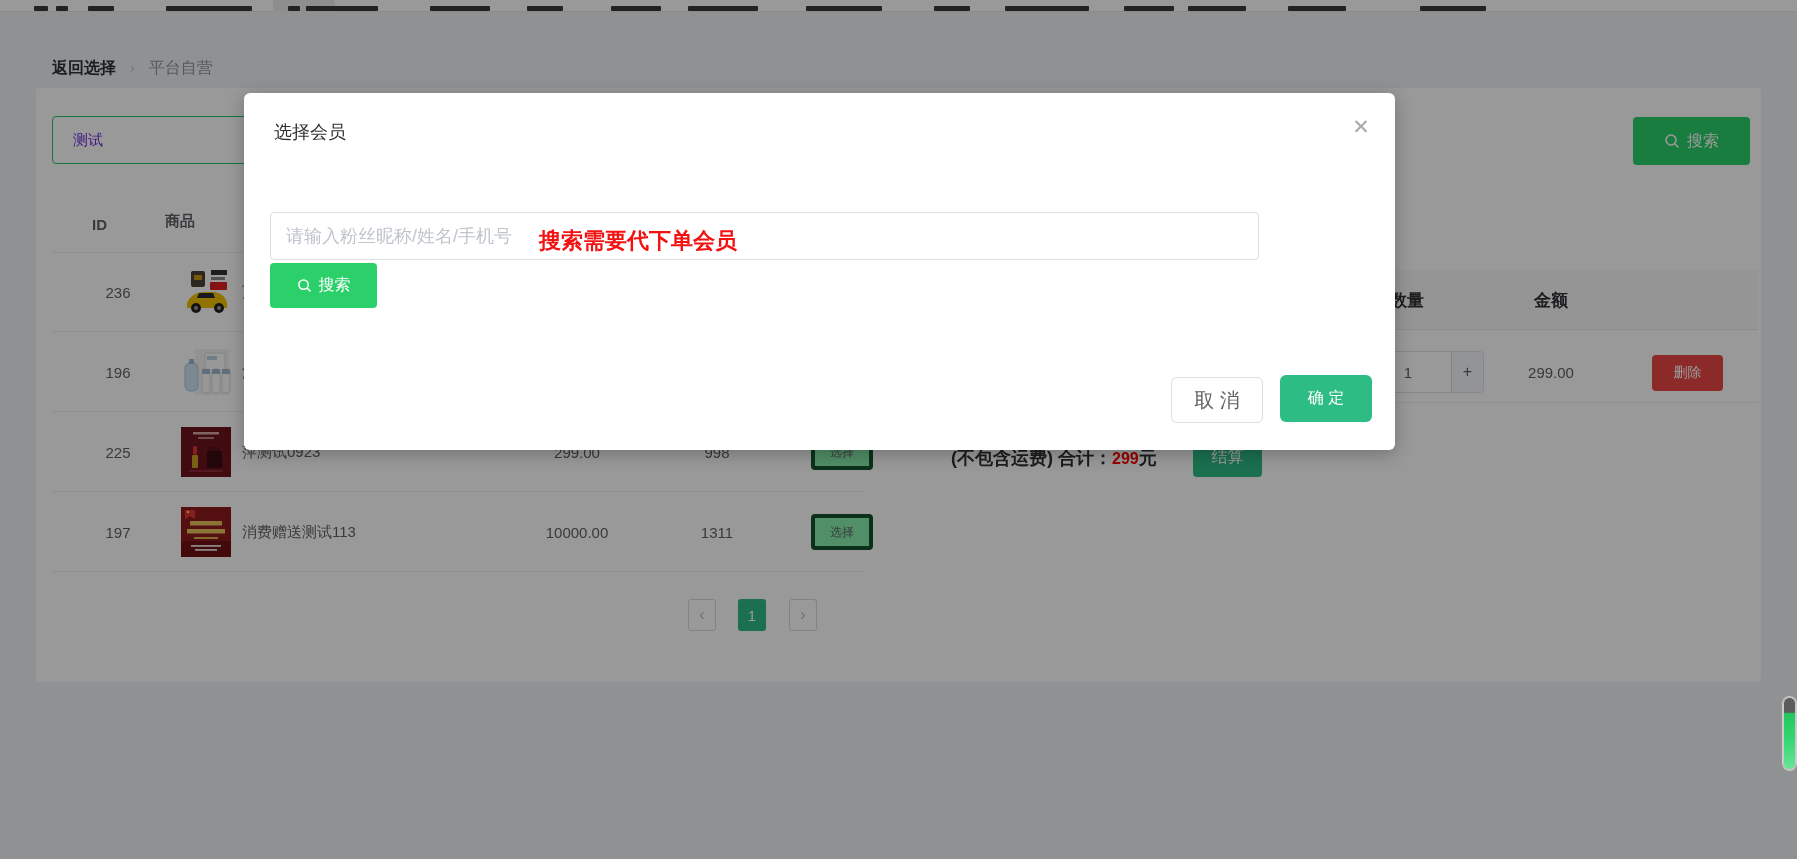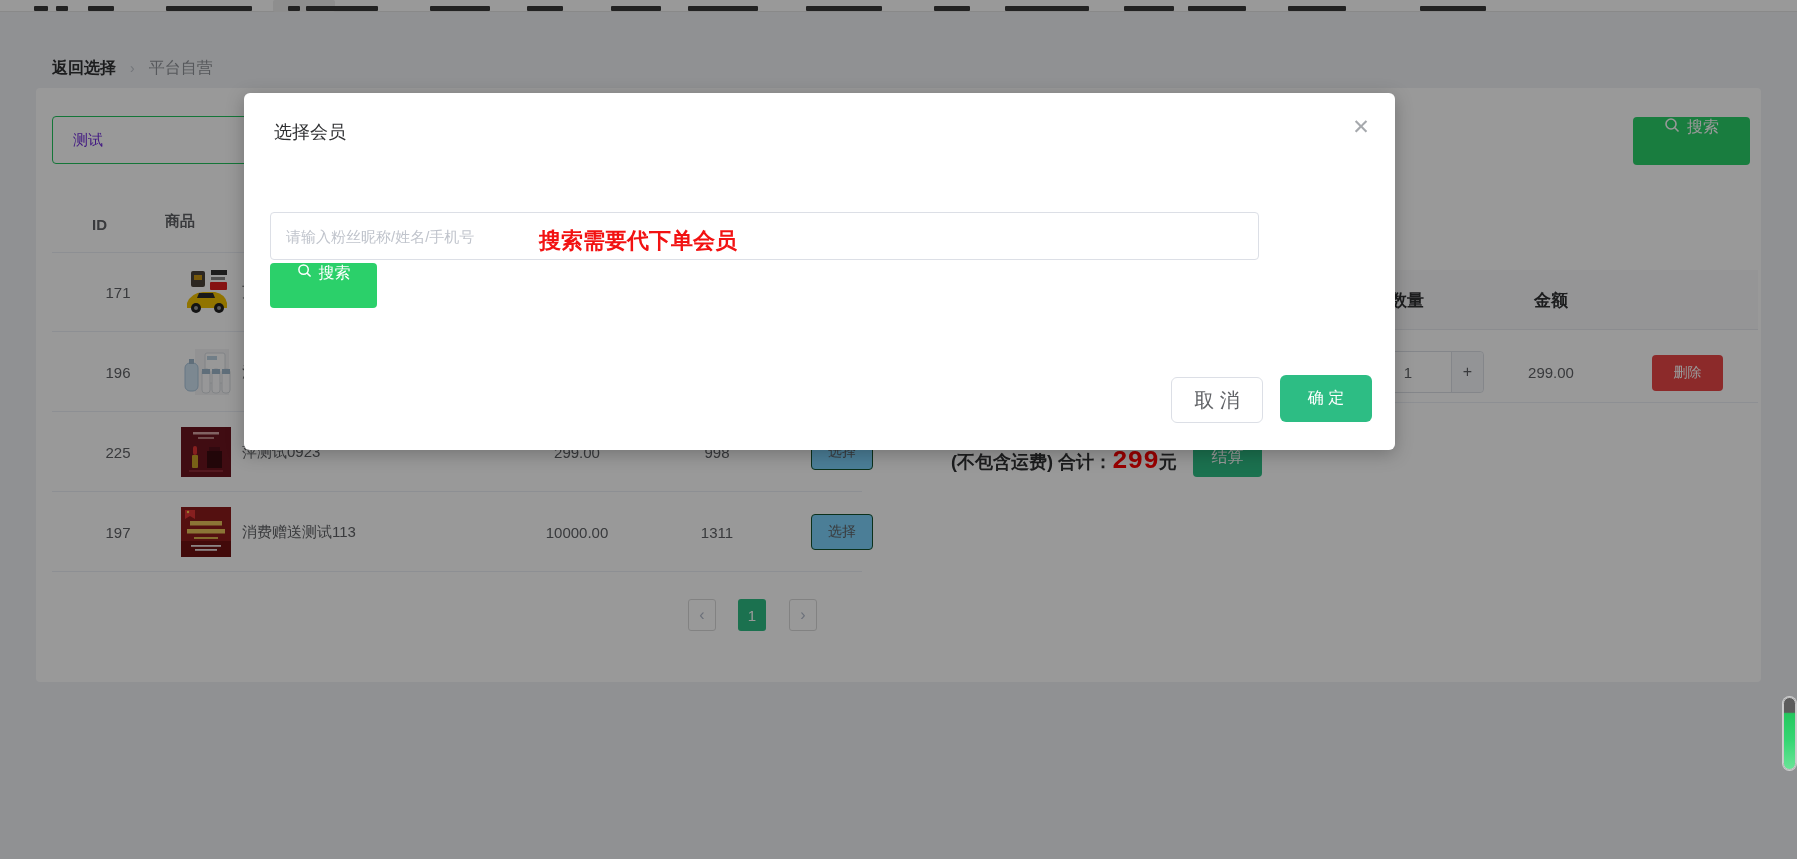--- a/index.html
+++ b/index.html
@@ -20,38 +20,38 @@
   .bc-cur  { color:#909399; }
 
   .card { position:absolute; left:36px; top:88px; width:1725px; height:594px;
     background:#fff; border-radius:4px; }
 
   .kw-input { position:absolute; left:16px; top:28px; width:380px; height:48px;
     border:1px solid #22c55e; border-radius:4px; padding:0 20px; font-size:15px;
     color:#6d28d9; background:#fff; outline:none; }
 
   .btn-green { background:#2bd06a; color:#fff; border:none; border-radius:4px;
-    font-size:16px; display:flex; justify-content:center; gap:7px; cursor:pointer; }
+    font-size:16px; display:flex; align-items:center; justify-content:center; gap:7px; cursor:pointer; }
   .btn-teal  { background:#2dbd84; color:#fff; border:none; border-radius:4px;
     font-size:16px; display:flex; align-items:center; justify-content:center; cursor:pointer; }
   .search-top { position:absolute; left:1597px; top:29px; width:117px; height:48px; }
 
   
   .th { position:absolute; font-size:15px; font-weight:bold; color:#606266; }
   .hdr-line { position:absolute; left:16px; width:810px; height:1px; background:#ebeef5; }
   .p-row { position:absolute; left:16px; width:810px; height:80px; border-bottom:1px solid #ebeef5; }
   .cell { position:absolute; top:0; height:80px; display:flex; align-items:center; color:#606266; font-size:15px; }
   .c-id    { left:36px;  width:60px;  justify-content:center; }
   .c-img   { left:129px; width:50px;  justify-content:center; }
   .c-name  { left:190px; width:260px; }
   .c-price { left:470px; width:110px; justify-content:center; }
   .c-stock { left:620px; width:90px;  justify-content:center; }
   .c-act   { left:750px; width:80px;  justify-content:center; }
-  .btn-plain { width:62px; height:36px; background:#7dd3fc; border:1px solid #14532d;
-    border-radius:4px; color:#606266; font-size:14px; cursor:pointer; }
+  .btn-plain { width:62px; height:36px; background:#86efac; border:4px solid #14532d;
+    border-radius:4px; color:#606266; font-size:12px; cursor:pointer; }
   .p-img { width:50px; height:50px; display:block; }
 
   
   .pg-btn { position:absolute; top:511px; width:28px; height:32px; background:#fff;
     border:1px solid #d9d9d9; border-radius:3px; color:#b4bccc; font-size:16px;
     display:flex; align-items:center; justify-content:center; cursor:pointer; }
   .pg-cur { position:absolute; top:511px; width:28px; height:32px; background:#2dbd84;
     border-radius:3px; color:#fff; font-size:15px; display:flex; align-items:center;
     justify-content:center; cursor:pointer; }
 
@@ -72,34 +72,34 @@
   .step-val { flex:1; display:flex; align-items:center; justify-content:center;
     color:#606266; font-size:15px; }
 
   .amt { position:absolute; left:553px; top:96px; width:120px; height:42px; display:flex;
     align-items:center; justify-content:center; color:#606266; font-size:15px; }
   .btn-del { position:absolute; left:714px; top:100px; width:71px; height:36px;
     background:#e94747; border:none; border-radius:4px; color:#fff; font-size:14px; cursor:pointer; }
 
   .summary { position:absolute; left:13px; top:191px; font-size:18px; font-weight:bold;
     color:#303133; white-space:nowrap; }
-  .sum-red { color:#ff0000; font-size:26px;font-family:Liberation Mono, monospace; }
+  .sum-red { color:#ff0000; font-size:16px; }
   .btn-checkout { position:absolute; left:255px; top:182px; width:69px; height:40px; }
 
   
   #overlay { position:absolute; inset:0; background:rgba(0,0,0,0.4); z-index:10; }
 
   
   #modal { position:absolute; left:244px; top:93px; width:1151px; height:357px;
     background:#fff; border-radius:6px; box-shadow:0 4px 18px rgba(0,0,0,0.25); z-index:20; }
   .m-title { position:absolute; left:30px; top:27px; font-size:18px; color:#303133; }
   .m-close { position:absolute; left:1105px; top:22px; width:24px; height:24px; color:#a6a9ad;
     font-size:21px; line-height:24px; text-align:center; cursor:pointer; }
   .m-input { position:absolute; left:26px; top:119px; width:989px; height:48px;
-    border:1px solid #dcdfe6; border-radius:4px; padding:0 15px; font-size:15px;
+    border:1px solid #dcdfe6; border-radius:4px; padding:0 15px; font-size:18px;
     color:#606266; outline:none; }
   .m-input::placeholder { color:#c0c4cc; }
   .kw-input::placeholder { color:#c0c4cc; }
   .m-note { position:absolute; left:295px; top:133px; font-size:22px; font-weight:600;
     color:#f21212; white-space:nowrap; }
   .m-search { position:absolute; left:26px; top:170px; width:107px; height:45px; }
   .m-cancel { position:absolute; left:927px; top:284px; width:92px; height:46px;
     background:#fff; border:1px solid #dcdfe6; border-radius:6px; color:#606266;
     font-size:20px; cursor:pointer; }
   .m-confirm { position:absolute; left:1036px; top:282px; width:92px; height:47px;
@@ -151,21 +151,21 @@
           <line x1="10.8" y1="10.8" x2="14.5" y2="14.5" stroke="#fff" stroke-width="1.6"></line>
         </svg>
       <span>搜索</span>
     </button>
 
     <span class="th" style="left:56px; top:128px;">ID</span>
     <span class="th" style="left:129px; top:124px;">商品</span>
     <div class="hdr-line" style="top:164px;"></div>
 
     <div class="p-row" style="top:164px;">
-      <div class="cell c-id">171</div>
+      <div class="cell c-id">236</div>
       <div class="cell c-img">
         <svg class="p-img" viewBox="0 0 50 50">
           <rect width="50" height="50" fill="#ffffff"></rect>
           <rect x="10" y="4" width="14" height="16" rx="2" fill="#4a4238"></rect>
           <rect x="13" y="8" width="8" height="5" fill="#c99412"></rect>
           <rect x="30" y="3" width="16" height="5" fill="#333"></rect>
           <rect x="30" y="10" width="14" height="3" fill="#888"></rect>
           <rect x="29" y="15" width="17" height="8" fill="#e02020" rx="1"></rect>
           <path d="M6 36 Q10 26 22 25 L34 25 Q44 27 46 36 L46 41 L6 41 Z" fill="#f2c200"></path>
           <path d="M18 26 L32 26 L34 31 L16 31 Z" fill="#2a2a2a"></path>

